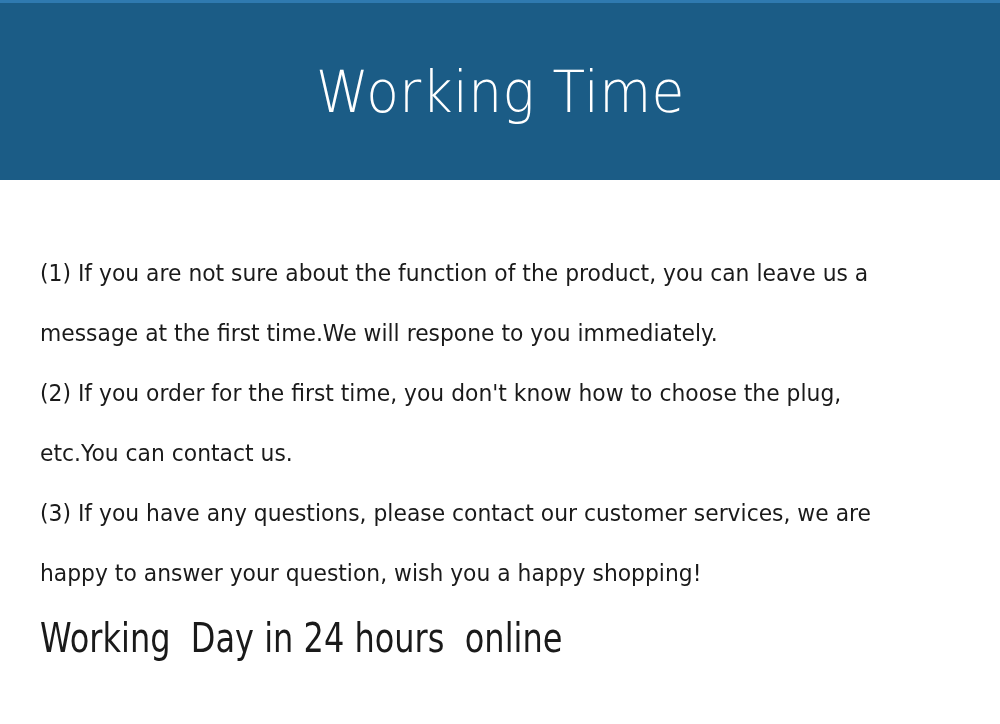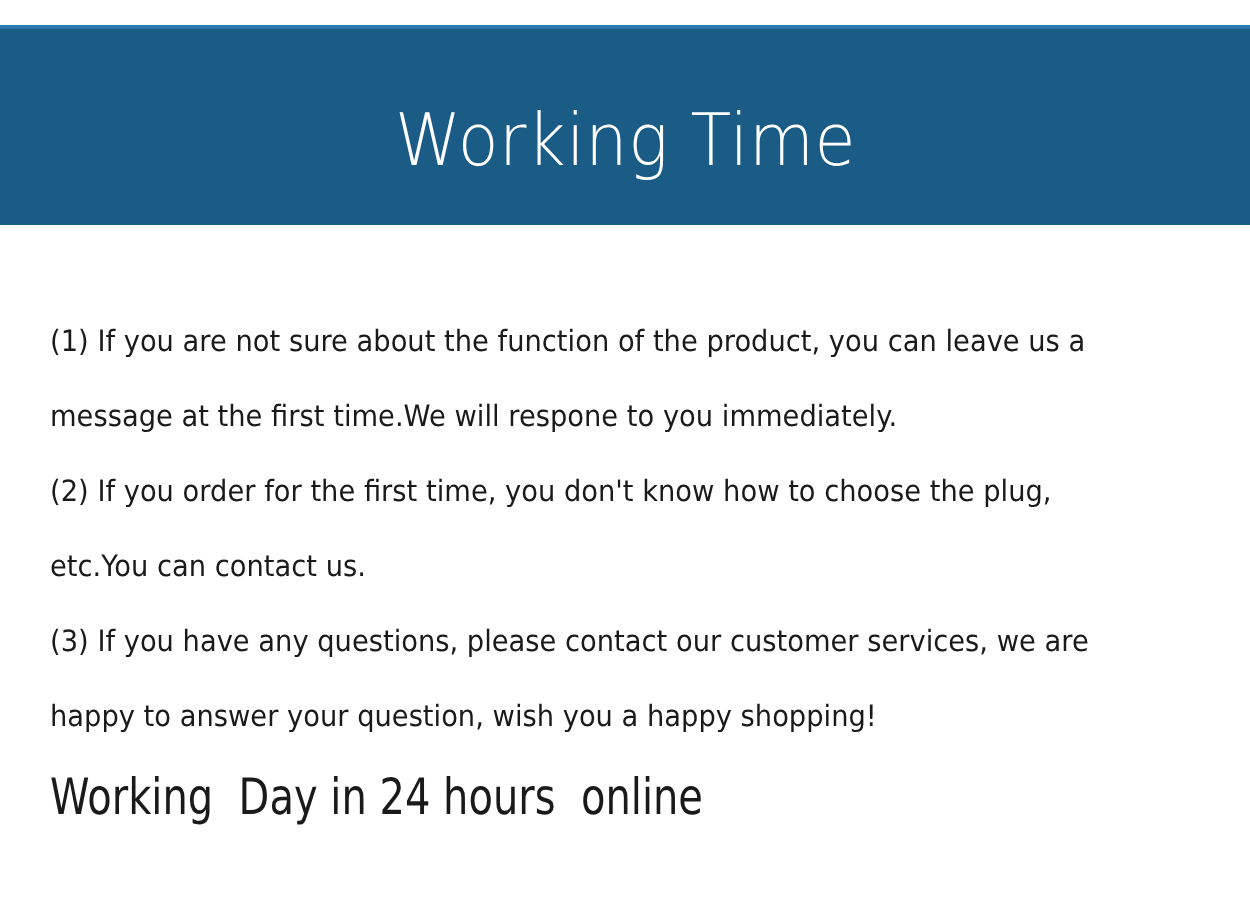--- a/index.html
+++ b/index.html
@@ -24,21 +24,20 @@
     left: 0;
     top: 0;
     width: 1000px;
     height: 180px;
     background: #1b5c86;
     box-sizing: border-box;
     border-top: 3px solid #2f7ab0;
     display: flex;
     align-items: center;
     justify-content: center;
-    margin-top: 20px;
   }
   .header-title {
     color: #ffffff;
     font-family: "DejaVu Sans", sans-serif;
     font-weight: 300;
     font-size: 58px;
     line-height: 1;
     letter-spacing: 0.5px;
     transform: scaleX(0.92);
     transform-origin: center center;

